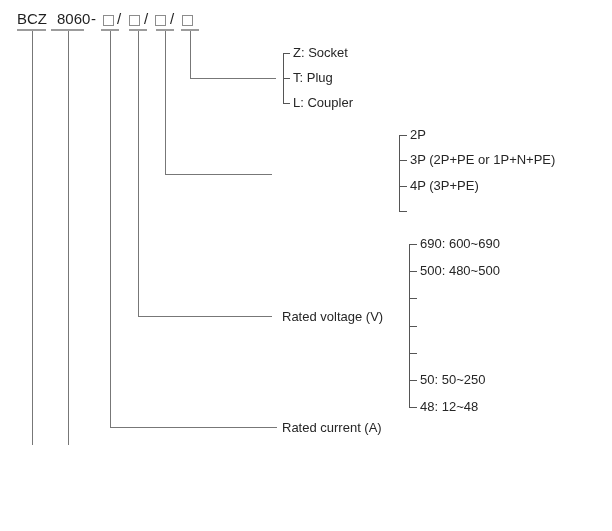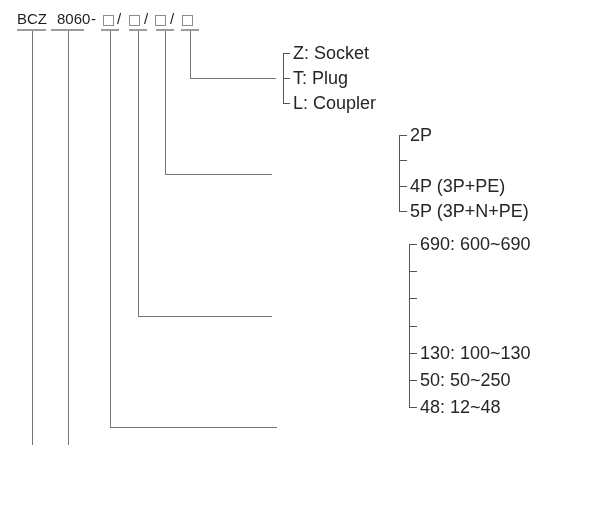--- a/index.html
+++ b/index.html
@@ -59,21 +59,21 @@
     background: #555555;
   }
   .tick {
     position: absolute;
     height: 1px;
     background: #555555;
   }
   
   .lbl {
     position: absolute;
-    font-size: 18px;
+    font-size: 13px;
     line-height: 16px;
     white-space: nowrap;
     transform: translateY(-50%);
     color: #262626;
   }
 </style>
 </head>
 <body>
 
 <div class="canvas">
@@ -121,31 +121,33 @@
   <div class="lbl" style="left:293px; top:53px">Z: Socket</div>
   <div class="lbl" style="left:293px; top:78px">T: Plug</div>
   <div class="lbl" style="left:293px; top:103px">L: Coupler</div>
 
   <div class="bracket" style="left:399px; top:135px; height:77px"></div>
   <div class="tick" style="left:399px; top:135px; width:8px"></div>
   <div class="tick" style="left:399px; top:160px; width:8px"></div>
   <div class="tick" style="left:399px; top:186px; width:8px"></div>
   <div class="tick" style="left:399px; top:211px; width:8px"></div>
   <div class="lbl" style="left:410px; top:135px">2P</div>
+  <div class="lbl" style="left:410px; top:160px">3P (2P+PE or 1P+N+PE)</div>
   <div class="lbl" style="left:410px; top:186px">4P (3P+PE)</div>
-  <div class="lbl" style="left:410px; top:211px">5P (3P+N+PE)</div>
 
+  <div class="lbl" style="left:282px; top:317px">Rated voltage (V)</div>
   <div class="bracket" style="left:409px; top:244px; height:164px"></div>
   <div class="tick" style="left:409px; top:244px; width:8px"></div>
   <div class="tick" style="left:409px; top:271px; width:8px"></div>
   <div class="tick" style="left:409px; top:298px; width:8px"></div>
   <div class="tick" style="left:409px; top:326px; width:8px"></div>
   <div class="tick" style="left:409px; top:353px; width:8px"></div>
   <div class="tick" style="left:409px; top:380px; width:8px"></div>
   <div class="tick" style="left:409px; top:407px; width:8px"></div>
   <div class="lbl" style="left:420px; top:244px">690: 600~690</div>
-  <div class="lbl" style="left:420px; top:353px">130: 100~130</div>
+  <div class="lbl" style="left:420px; top:271px">500: 480~500</div>
   <div class="lbl" style="left:420px; top:380px">50: 50~250</div>
   <div class="lbl" style="left:420px; top:407px">48: 12~48</div>
 
+  <div class="lbl" style="left:282px; top:428px">Rated current (A)</div>
   <div class="lbl" style="left:282px; top:457px">Design No.</div>
 
 </div>
 
 </body></html>

